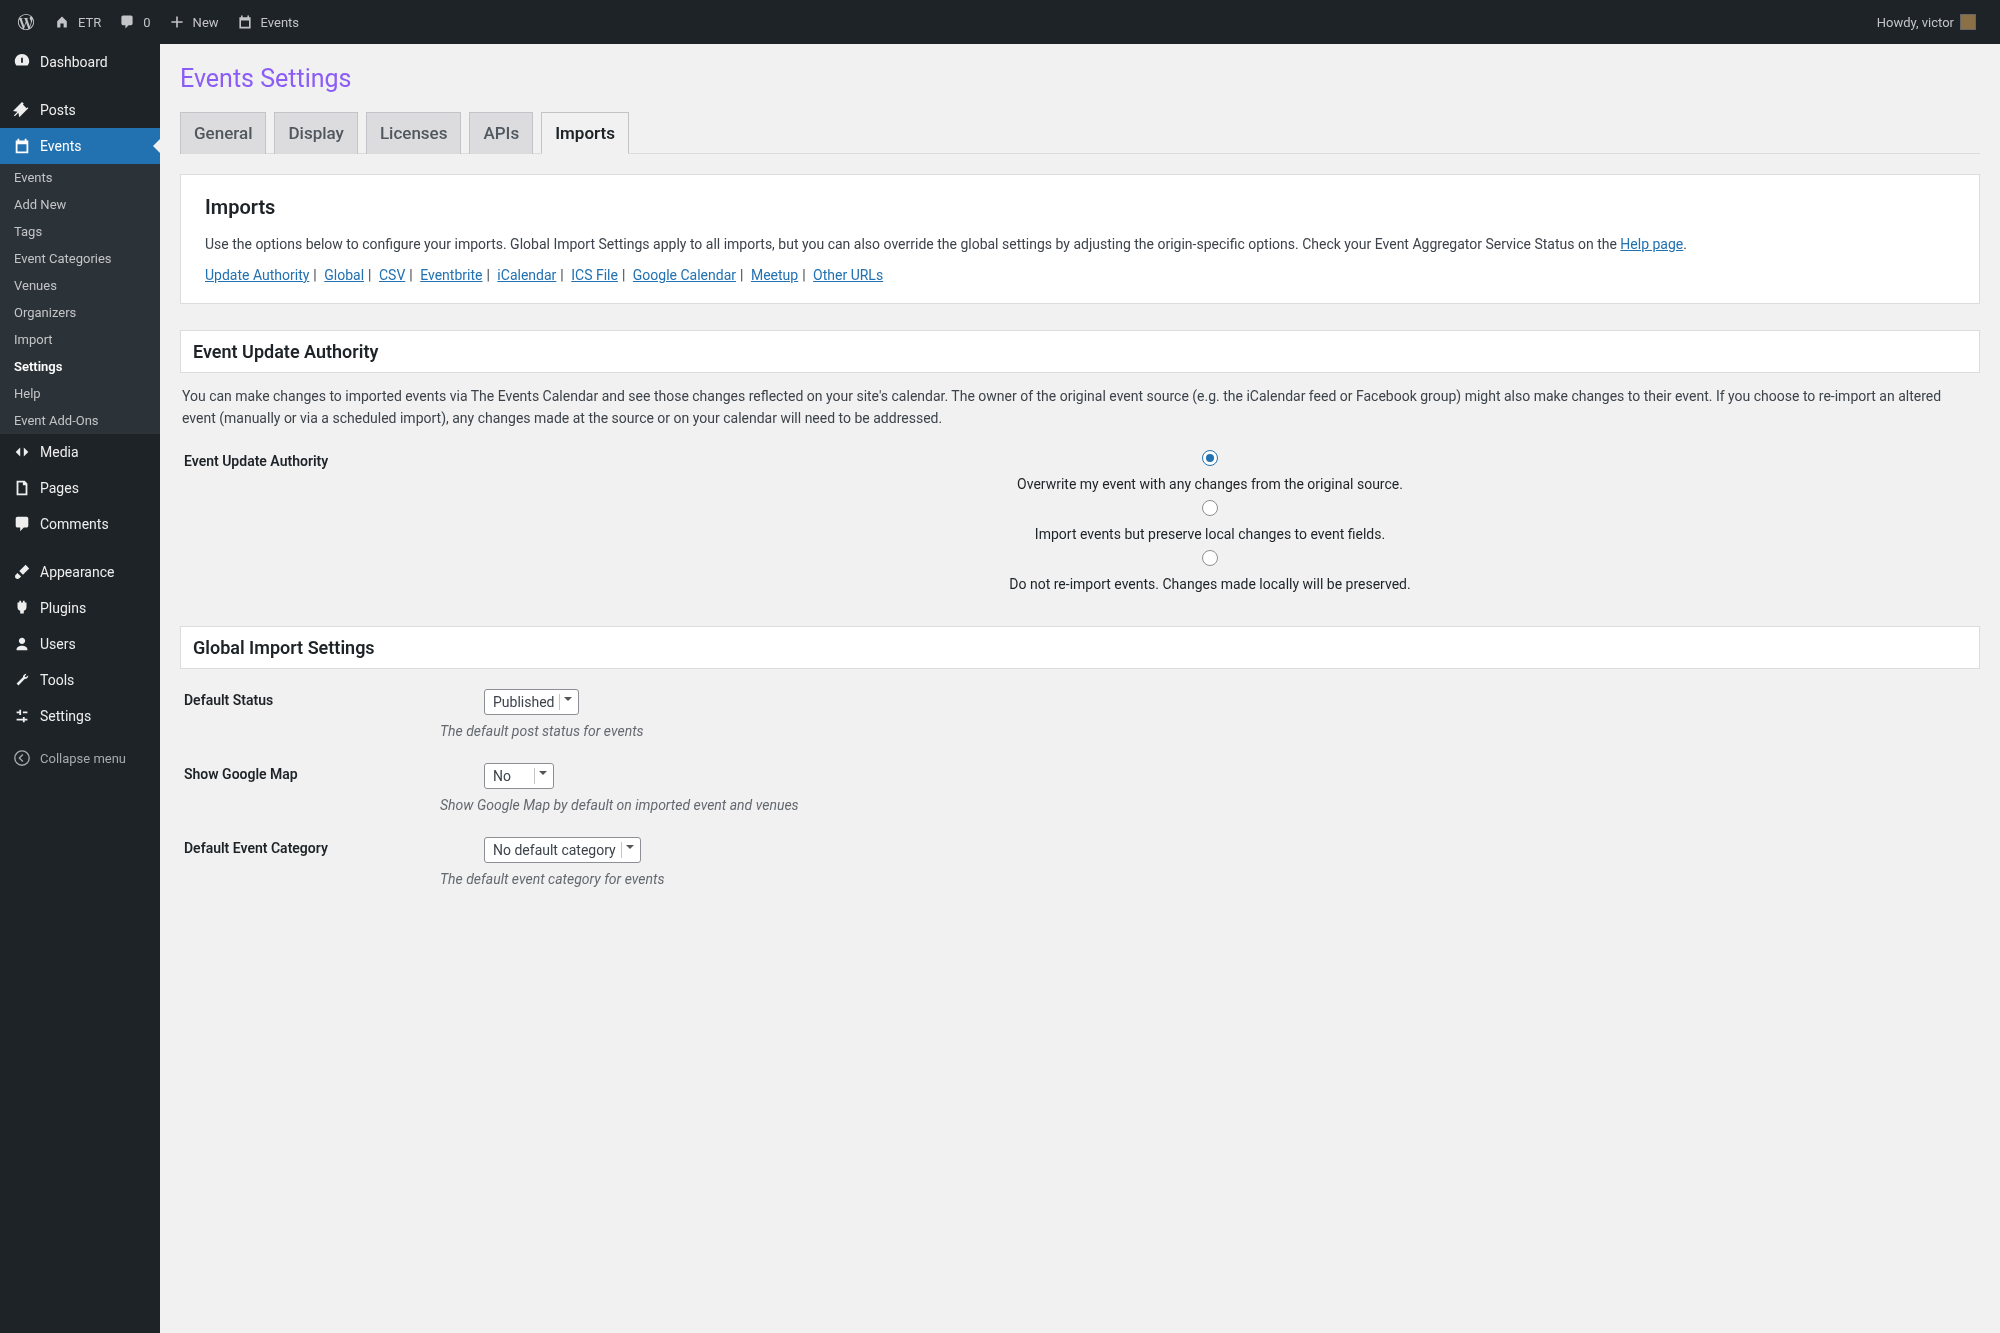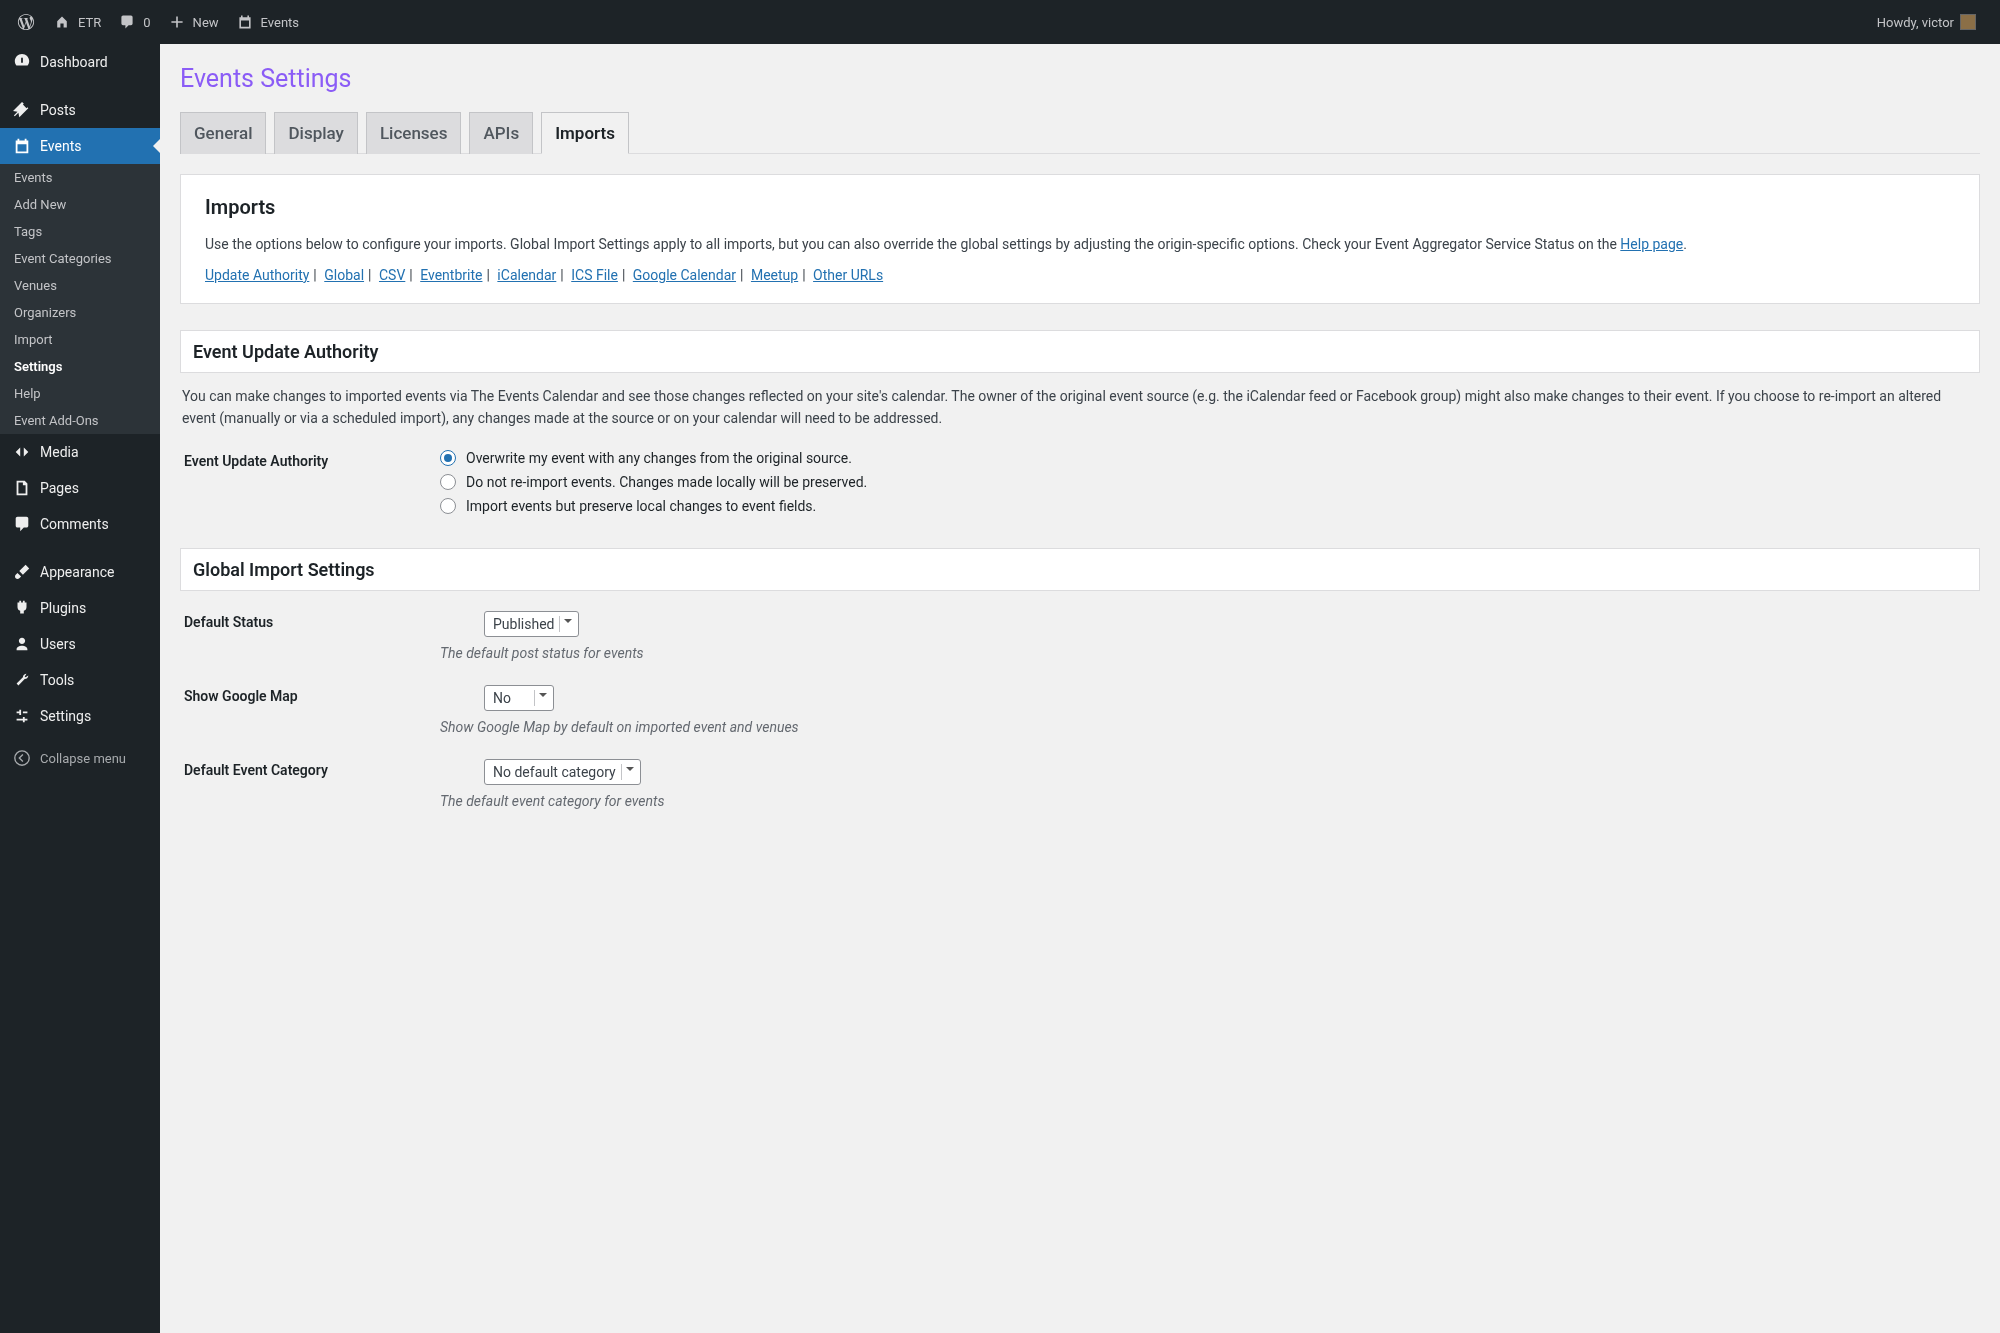--- a/index.html
+++ b/index.html
@@ -177,20 +177,21 @@
 }
 .form-field { flex: 1; }
 .radio-opt {
   display: flex;
   align-items: center;
   gap: 10px;
   margin-bottom: 8px;
   font-size: 14px;
   color: #1d2327;
   cursor: pointer;
+  flex-direction: column;
 }
 .radio-dot {
   width: 16px; height: 16px;
   border: 1px solid #8c8f94;
   border-radius: 50%;
   display: flex; align-items:center; justify-content:center;
   flex-shrink: 0;
   background:#fff;
 }
 .radio-dot.checked::after {
@@ -452,25 +453,25 @@
     <div class="form-table">
       <div class="form-row">
         <div class="form-label">Event Update Authority</div>
         <div class="form-field">
           <label class="radio-opt">
             <span class="radio-dot checked"></span>
             <span>Overwrite my event with any changes from the original source.</span>
           </label>
           <label class="radio-opt">
             <span class="radio-dot"></span>
-            <span>Do not re-import events. Changes made locally will be preserved.</span>
+            <span>Import events but preserve local changes to event fields.</span>
           </label>
           <label class="radio-opt">
             <span class="radio-dot"></span>
-            <span>Import events but preserve local changes to event fields.</span>
+            <span>Do not re-import events. Changes made locally will be preserved.</span>
           </label>
         </div>
       </div>
     </div>
 
     <div class="section-header">
       <div class="section-title">Global Import Settings</div>
     </div>
 
     <div class="form-table">

